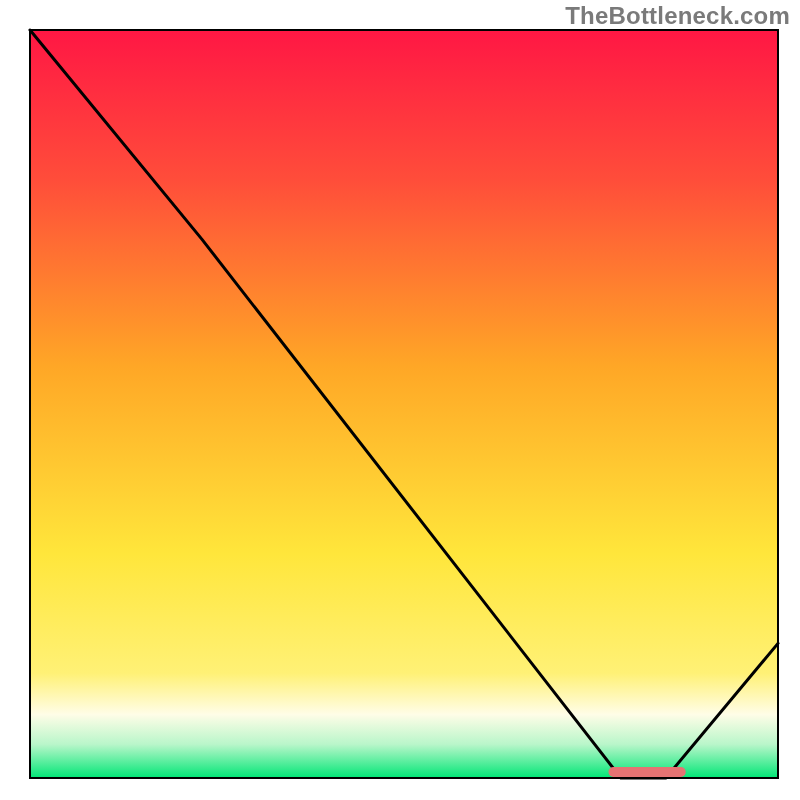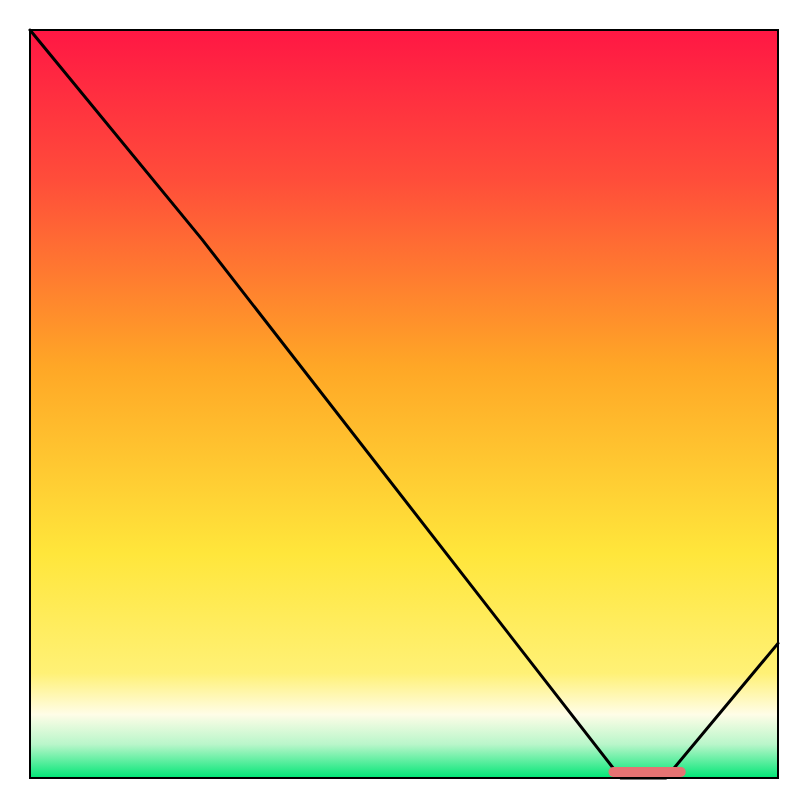--- a/index.html
+++ b/index.html
@@ -27,20 +27,21 @@
   svg.chart {
     position: absolute;
     left: 0;
     top: 0;
   }
 </style>
 </head>
 <body>
 <div class="container">
 
+<div class="watermark">TheBottleneck.com</div>
 
 <svg class="chart" width="800" height="800" viewBox="0 0 800 800">
   <defs>
     <linearGradient id="bg-grad" x1="0" y1="0" x2="0" y2="1">
           <stop offset="0%" stop-color="#ff1744"></stop>
           <stop offset="20%" stop-color="#ff4d3a"></stop>
           <stop offset="45%" stop-color="#ffa726"></stop>
           <stop offset="70%" stop-color="#ffe63b"></stop>
           <stop offset="86%" stop-color="#fff176"></stop>
           <stop offset="91.5%" stop-color="#fffde7"></stop>

